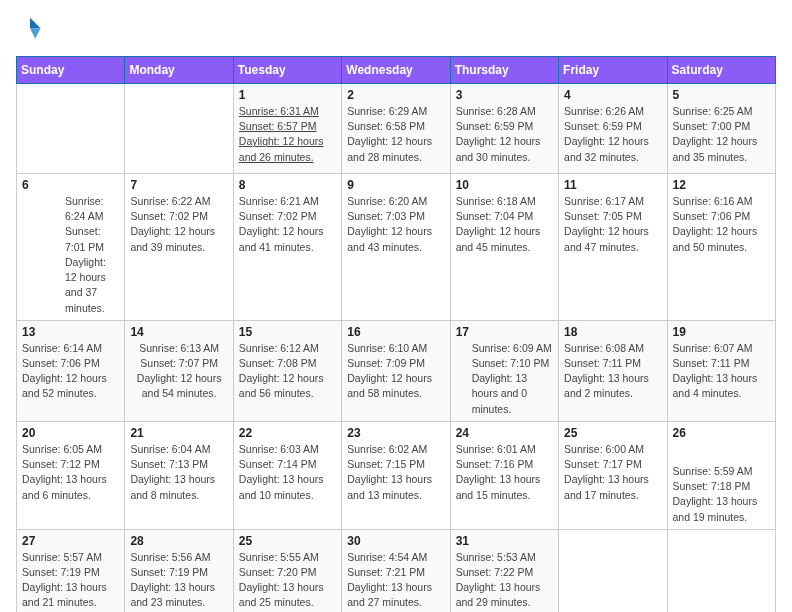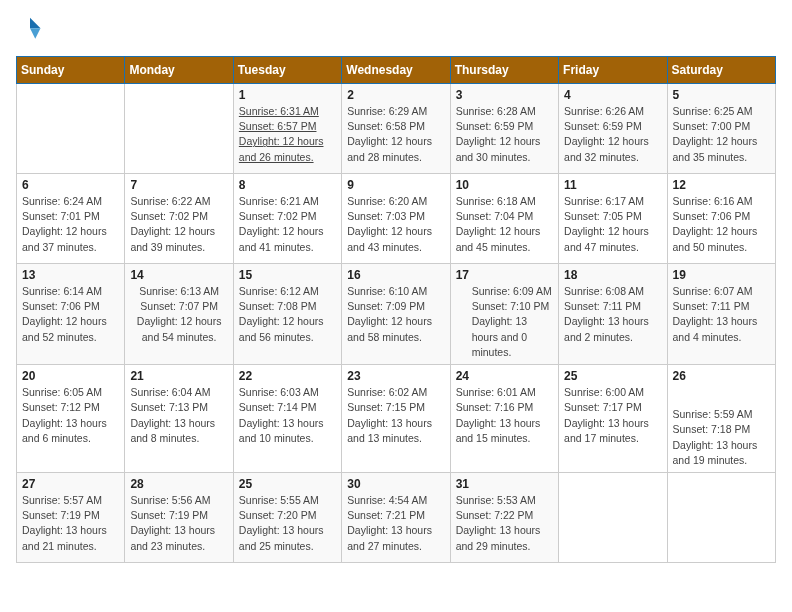--- a/index.html
+++ b/index.html
@@ -43,21 +43,21 @@
     .location {
       font-size: 15px;
       color: #555;
     }
     .calendar {
       width: 100%;
       border-collapse: collapse;
       font-size: 11px;
     }
     .calendar thead th {
-      background: #a16207;
+      background: #8b5cf6;
       color: #fff;
       padding: 6px 4px;
       text-align: left;
       font-size: 12px;
       font-weight: bold;
       border: 1px solid #1a6faf;
     }
     .calendar tbody td {
       border: 1px solid #ccc;
       vertical-align: top;
@@ -150,21 +150,21 @@
         <td>
           <div class="day-num">5</div>
           <div class="day-info" style="white-space: pre-line;">Sunrise: 6:25 AM
 Sunset: 7:00 PM
 Daylight: 12 hours and 35 minutes.</div>
         </td>
       </tr>
       <tr>
         <td>
           <div class="day-num">6</div>
-          <div class="day-info" style="white-space: pre-line;">Sunrise: 6:24 AM
+          <div class="day-info" style="white-space: pre-line; margin-left: 43px;">Sunrise: 6:24 AM
 Sunset: 7:01 PM
 Daylight: 12 hours and 37 minutes.</div>
         </td>
         <td>
           <div class="day-num">7</div>
           <div class="day-info" style="white-space: pre-line;">Sunrise: 6:22 AM
 Sunset: 7:02 PM
 Daylight: 12 hours and 39 minutes.</div>
         </td>
         <td>

